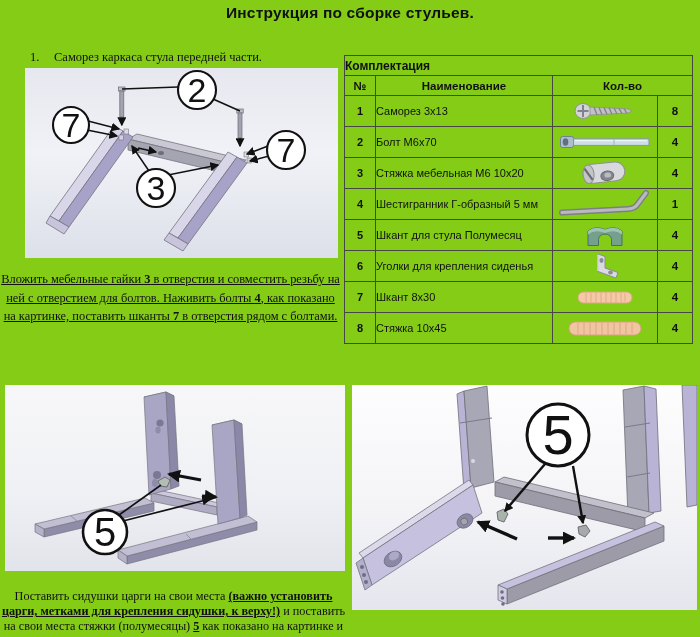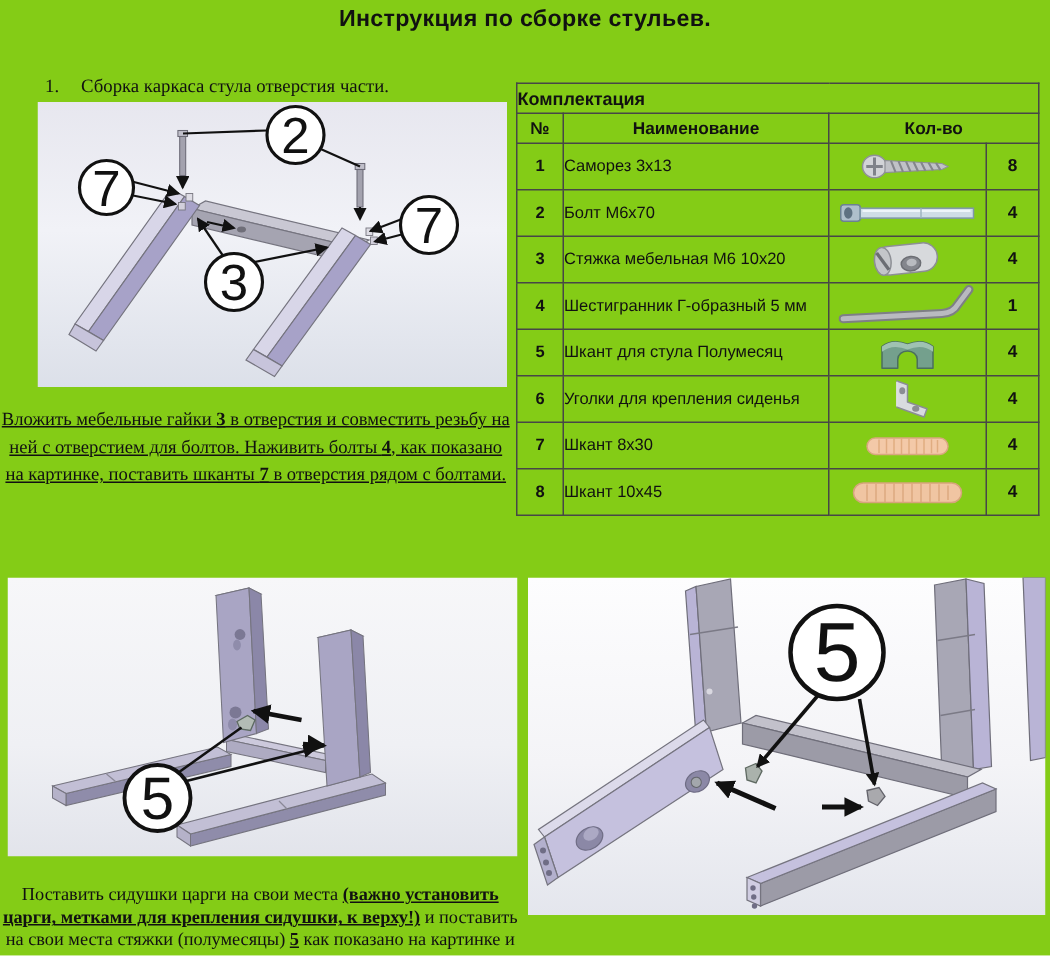--- a/index.html
+++ b/index.html
@@ -119,21 +119,21 @@
       <path d="M10,2 V13 M16,1.6 V13.4 M22,1.3 V13.7 M28,1.2 V13.8 M34,1.2 V13.8 M40,1.2 V13.8 M46,1.3 V13.7 M52,1.5 V13.5 M58,1.9 V13.1 M64,2.6 V12.4" stroke="#dda87f" stroke-width="1"></path>
     </symbol>
   </defs>
 </svg>
 
 <div class="page">
 
   <div class="title">Инструкция по сборке стульев.</div>
 
   <div class="step">
-    <span class="num">1.</span><span>Сборка каркаса стула отверстия части.</span>
+    <span class="num">1.</span><span>Саморез каркаса стула передней части.</span>
   </div>
 
   <div class="diagram d1">
     <svg viewBox="0 0 313 190">
       <rect width="313" height="190" fill="url(#gradBg1)"></rect>
       <g>
         <polygon points="103,71 112,66 221,92 212,97" fill="#c9c8d3" stroke="#75747f" stroke-width="0.8"></polygon>
         <polygon points="103,71 212,97 212,108 103,82" fill="#a5a4b1" stroke="#75747f" stroke-width="0.8"></polygon>
         <ellipse cx="136" cy="85" rx="3" ry="2" fill="#6f6e78"></ellipse>
         <ellipse cx="197" cy="99" rx="3" ry="2" fill="#6f6e78"></ellipse>
@@ -265,21 +265,21 @@
         <tr class="row">
           <td class="c-num">7</td>
           <td class="c-name">Шкант 8х30</td>
           <td class="c-img"><svg class="part-icon ico-dowel-small-icon">
               <use href="#sym-dowel-small-icon"></use>
             </svg></td>
           <td class="c-qty">4</td>
         </tr>
         <tr class="row">
           <td class="c-num">8</td>
-          <td class="c-name">Шкант 10х45</td>
+          <td class="c-name">Стяжка 10х45</td>
           <td class="c-img"><svg class="part-icon ico-dowel-large-icon">
               <use href="#sym-dowel-large-icon"></use>
             </svg></td>
           <td class="c-qty">4</td>
         </tr>
       </tbody>
   </table>
 
   <div class="diagram d2">
     <svg viewBox="0 0 340 186">

